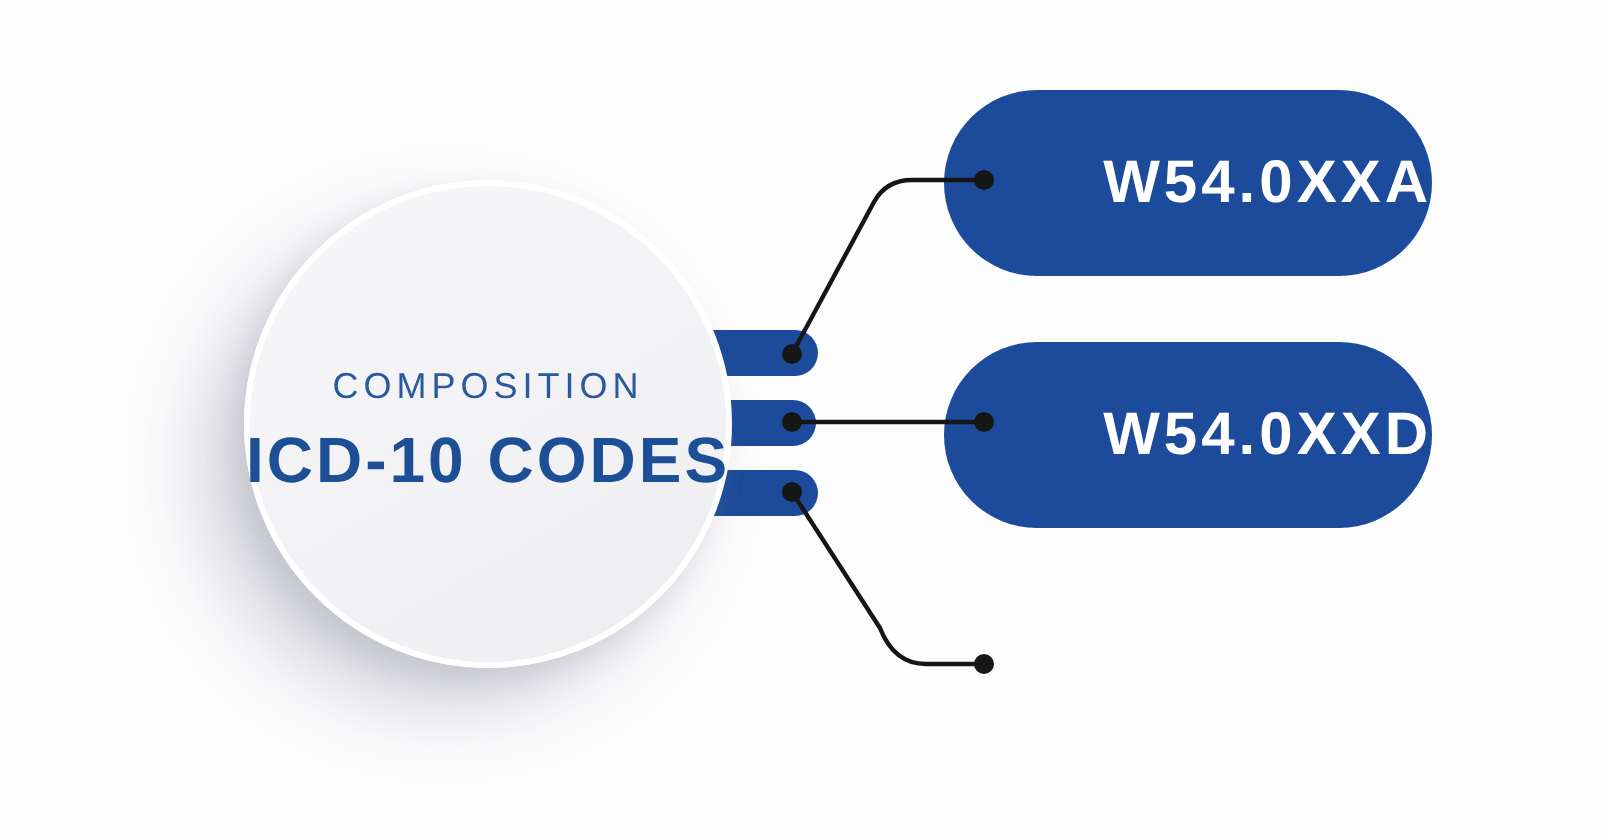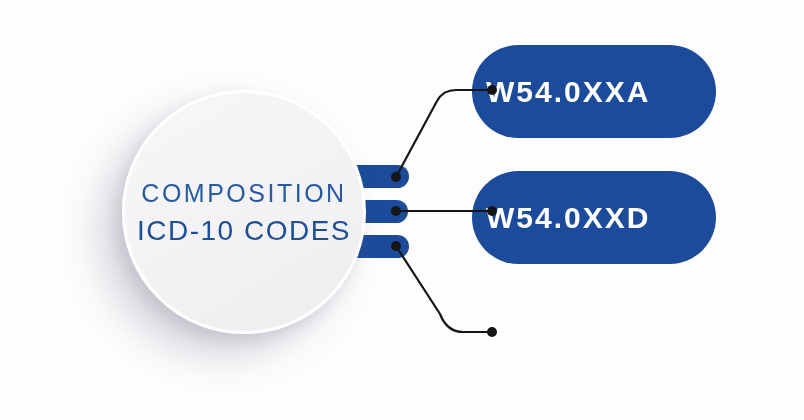--- a/index.html
+++ b/index.html
@@ -49,44 +49,44 @@
     display:flex;
     align-items:center;
     justify-content:center;
   }
   .circle-text{
     text-align:center;
     line-height:37px;
     user-select:none;
   }
   .circle-line{
-    font-size:25px;
+    font-size:18px;
     font-weight:500;
     letter-spacing:2.5px;
     color:var(--text-navy);
     white-space:nowrap;
   }
   .circle-line.bold{
-    font-size:28px;
-    font-weight:400;
+    font-size:32px;
+    font-weight:700;
     letter-spacing:1.5px;
     color:var(--text-navy-bold);
   }
 
   
   .pill{
     position:absolute;
     left:472px;
     width:244px;
     height:93px;
     background:var(--pill-blue);
     border-radius:47px;
     display:flex;
     align-items:center;
-    justify-content:flex-start;
+    justify-content:flex-end;
     z-index:2;
   }
   .pill1{top:45px;}
   .pill2{top:171px;}
   .pill3{top:285px;}
   .pill .code{
     color:var(--pill-text);
     font-size:30px;
     font-weight:600;
     letter-spacing:2px;

